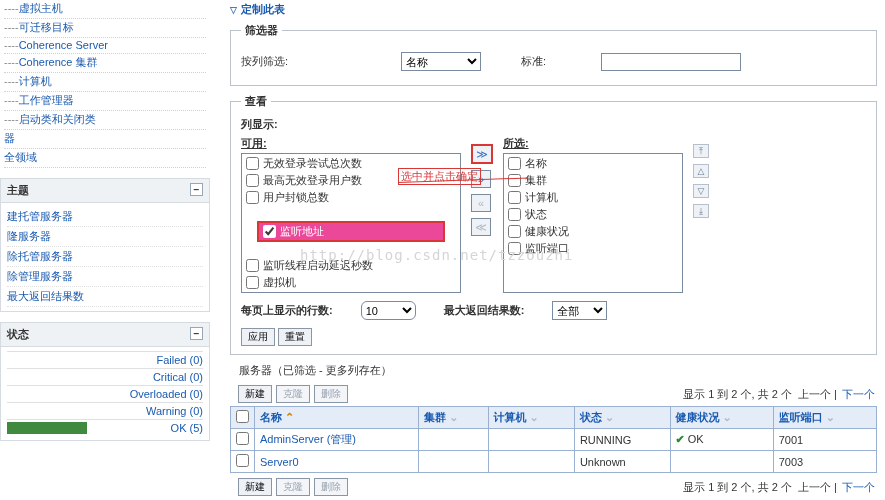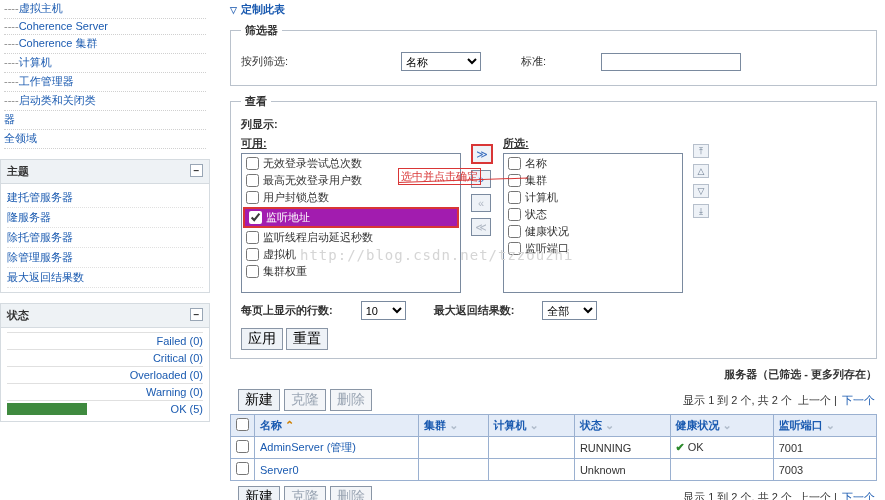--- a/index.html
+++ b/index.html
@@ -27,53 +27,54 @@
 .row { display: flex; align-items: center; margin: 6px 0; gap: 40px; }
 .lbl { font-weight: normal; width: 120px; }
 select, input[type=text] { font-size: 11px; border: 1px solid #7a8a9f; background:#fff; }
 select { height: 19px; }
 input[type=text] { height: 18px; padding: 1px 3px; }
 .dual-list { display: flex; align-items: flex-start; gap: 10px; margin-top: 4px; }
 .dl-col { display: flex; flex-direction: column; }
 .dl-col .dl-label { font-weight: bold; margin-bottom: 2px; text-decoration: underline; }
 .listbox { border: 1px solid #7a8a9f; background: #fff; width: 220px; height: 140px; overflow:hidden; padding: 1px 0; }
 .listbox .li { display: flex; align-items: center; gap: 4px; padding: 1px 4px; }
-.listbox .li.selected { background: #a21caf; color: #fff; border: 2px solid #d93636; margin: 1px; }
+.listbox .li.selected { background: #ec4899; color: #fff; border: 2px solid #d93636; margin: 15px; }
 .listbox .li.selected input[type=checkbox]{ accent-color:#fff;}
 .shuttle-btns { display: flex; flex-direction: column; gap: 6px; justify-content: center; padding-top: 8px;}
 .shuttle-btn { width: 20px; height: 18px; border: 1px solid #7a8a9f; background:#eef2f7; color: #3a6fbf; display:flex; align-items:center; justify-content:center; font-size:11px; cursor:pointer;}
 .shuttle-btn.hl { border: 2px solid #d93636; width:22px; height:20px;}
 .reorder-btns { display:flex; flex-direction:column; gap:6px; padding-top:8px; color:#6a7a8f;}
 .reorder-btns div{ width:16px; height:14px; border:1px solid #b6bfcb; background:#eef2f7; display:flex; align-items:center; justify-content:center; font-size:9px; cursor:pointer;}
 .watermark { position:absolute; left:300px; top:247px; color:#d5d5d5; font-size:14px; letter-spacing:1px; pointer-events:none; font-family:monospace;}
 .annot-line { position:absolute; left:398px; top:182px; width:130px; height:1px; background:#d93636; pointer-events:none; transform: rotate(-2deg); transform-origin:left center;}
 .annot-text { position:absolute; left:398px; top:168px; color:#d93636; border:1px solid #d93636; padding:0 2px; font-size:11px; pointer-events:none; background:rgba(255,255,255,0.0);}
-button.small { font-size:14px; padding:1px 6px; border:1px solid #8a96a6; background:#eef2f7; cursor:pointer;}
+button.small { font-size:10px; padding:1px 6px; border:1px solid #8a96a6; background:#eef2f7; cursor:pointer;}
 button.small.dis { color:#9aa5b3; background:#f3f5f8;}
-.section-title { font-weight:bold; margin:8px 0 4px 9px;text-align:right;}
+.section-title { font-weight:normal; margin:8px 0 4px 9px;}
 .table-btns { display:flex; gap:4px; margin:3px 0;padding-left:8px;}
 .pager-row { display:flex; justify-content:space-between; align-items:center;}
 .pager { color:#333; }
 .pager a{ margin:0 2px;}
 
 table.datagrid { width:100%; border-collapse:collapse; border:1px solid #9ab0d0; }
 table.datagrid th, table.datagrid td { border:1px solid #9ab0d0; padding:3px 5px; text-align:left; font-size:11px;}
 table.datagrid th { background:#e4ecf8; color:#1a5ab0; font-weight:bold;}
 table.datagrid th:first-child, table.datagrid td:first-child { width:22px; text-align:center;}
 .ok-icon { color:#2b8a2b; font-weight:bold; }
 
 .lbl2 { font-weight:bold; }
 .row-spread { display:flex; align-items:center; gap:28px; margin:8px 0;}
 </style>
 </head>
 <body>
 
 <div class="left-col">
   <div class="tree">
     <div class="tree-item">----<a>虚拟主机</a></div>
+    <div class="tree-item">----<a>可迁移目标</a></div>
     <div class="tree-item">----<a>Coherence Server</a></div>
     <div class="tree-item">----<a>Coherence 集群</a></div>
     <div class="tree-item">----<a>计算机</a></div>
     <div class="tree-item">----<a>工作管理器</a></div>
     <div class="tree-item">----<a>启动类和关闭类</a></div>
     <div class="tree-item"><a>器</a></div>
     <div class="tree-item"><a>全领域</a></div>
   </div>
 
   <div class="panel-head">
@@ -212,21 +213,21 @@
       <div class="reorder-btns">
         <div>⤒</div>
         <div>△</div>
         <div>▽</div>
         <div>⤓</div>
       </div>
     </div>
 
     <div class="row-spread">
       <span class="lbl2">每页上显示的行数:</span>
-      <select style="width:45px;"><option>10</option></select>
+      <select style="width:55px;border-radius:6px;"><option>10</option></select>
       <span class="lbl2">最大返回结果数:</span>
       <select style="width:55px;"><option>全部</option></select>
     </div>
     <div>
       <button class="small">应用</button>
       <button class="small">重置</button>
     </div>
   </fieldset>
 
   <div class="section-title">服务器（已筛选 - 更多列存在）</div>

